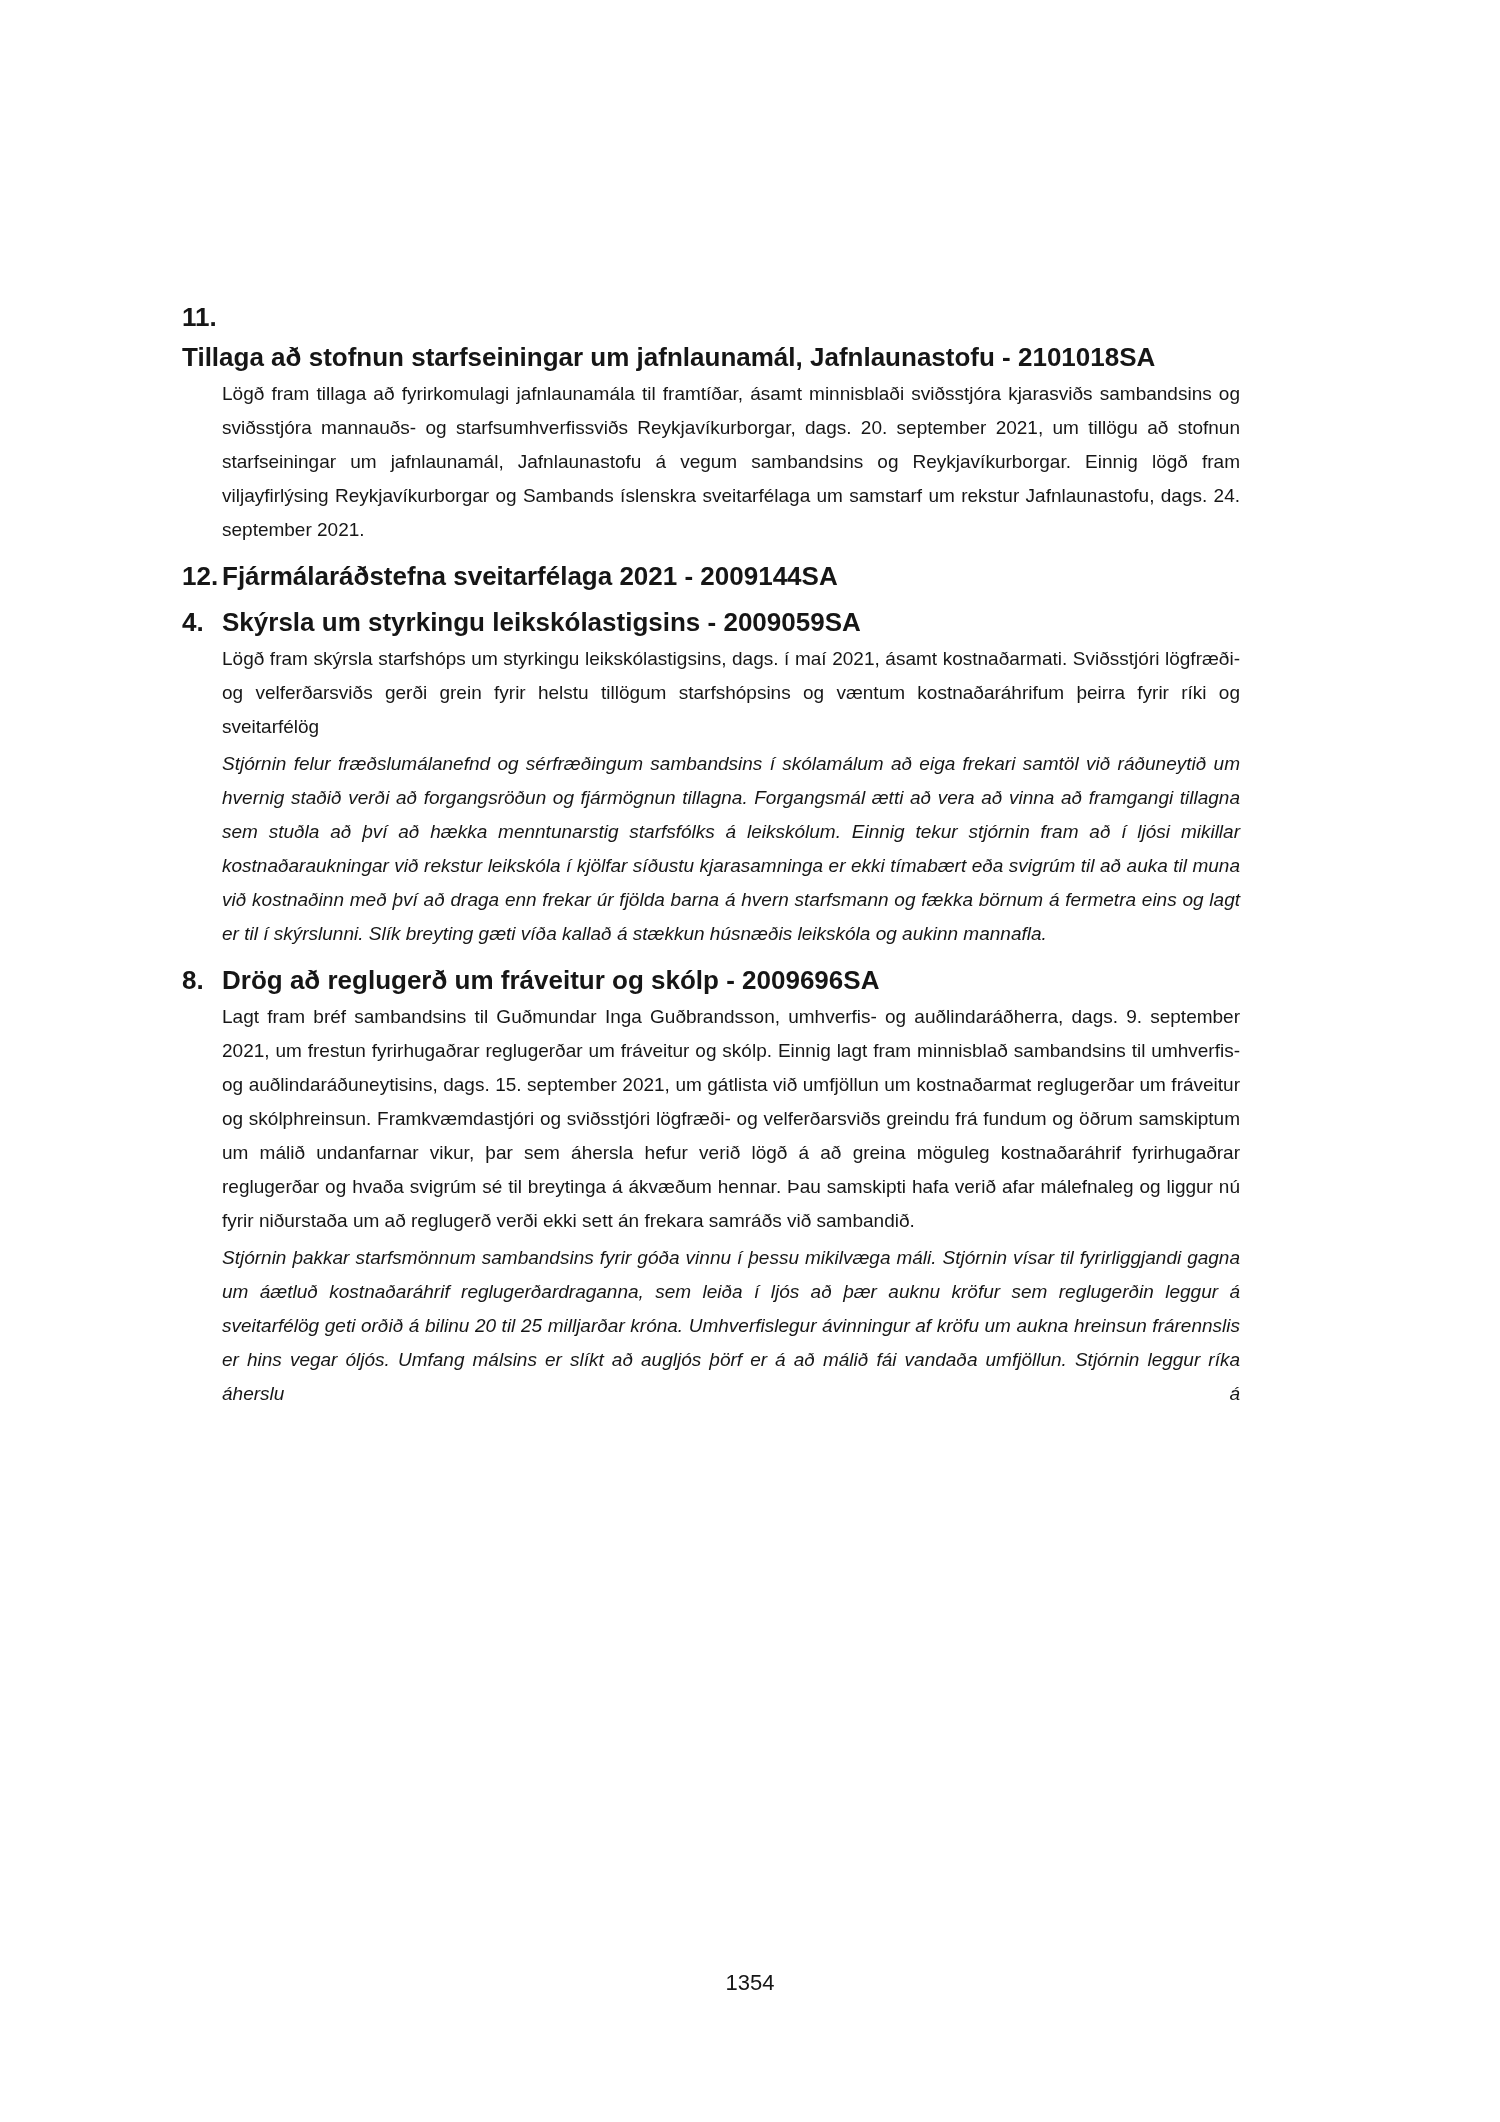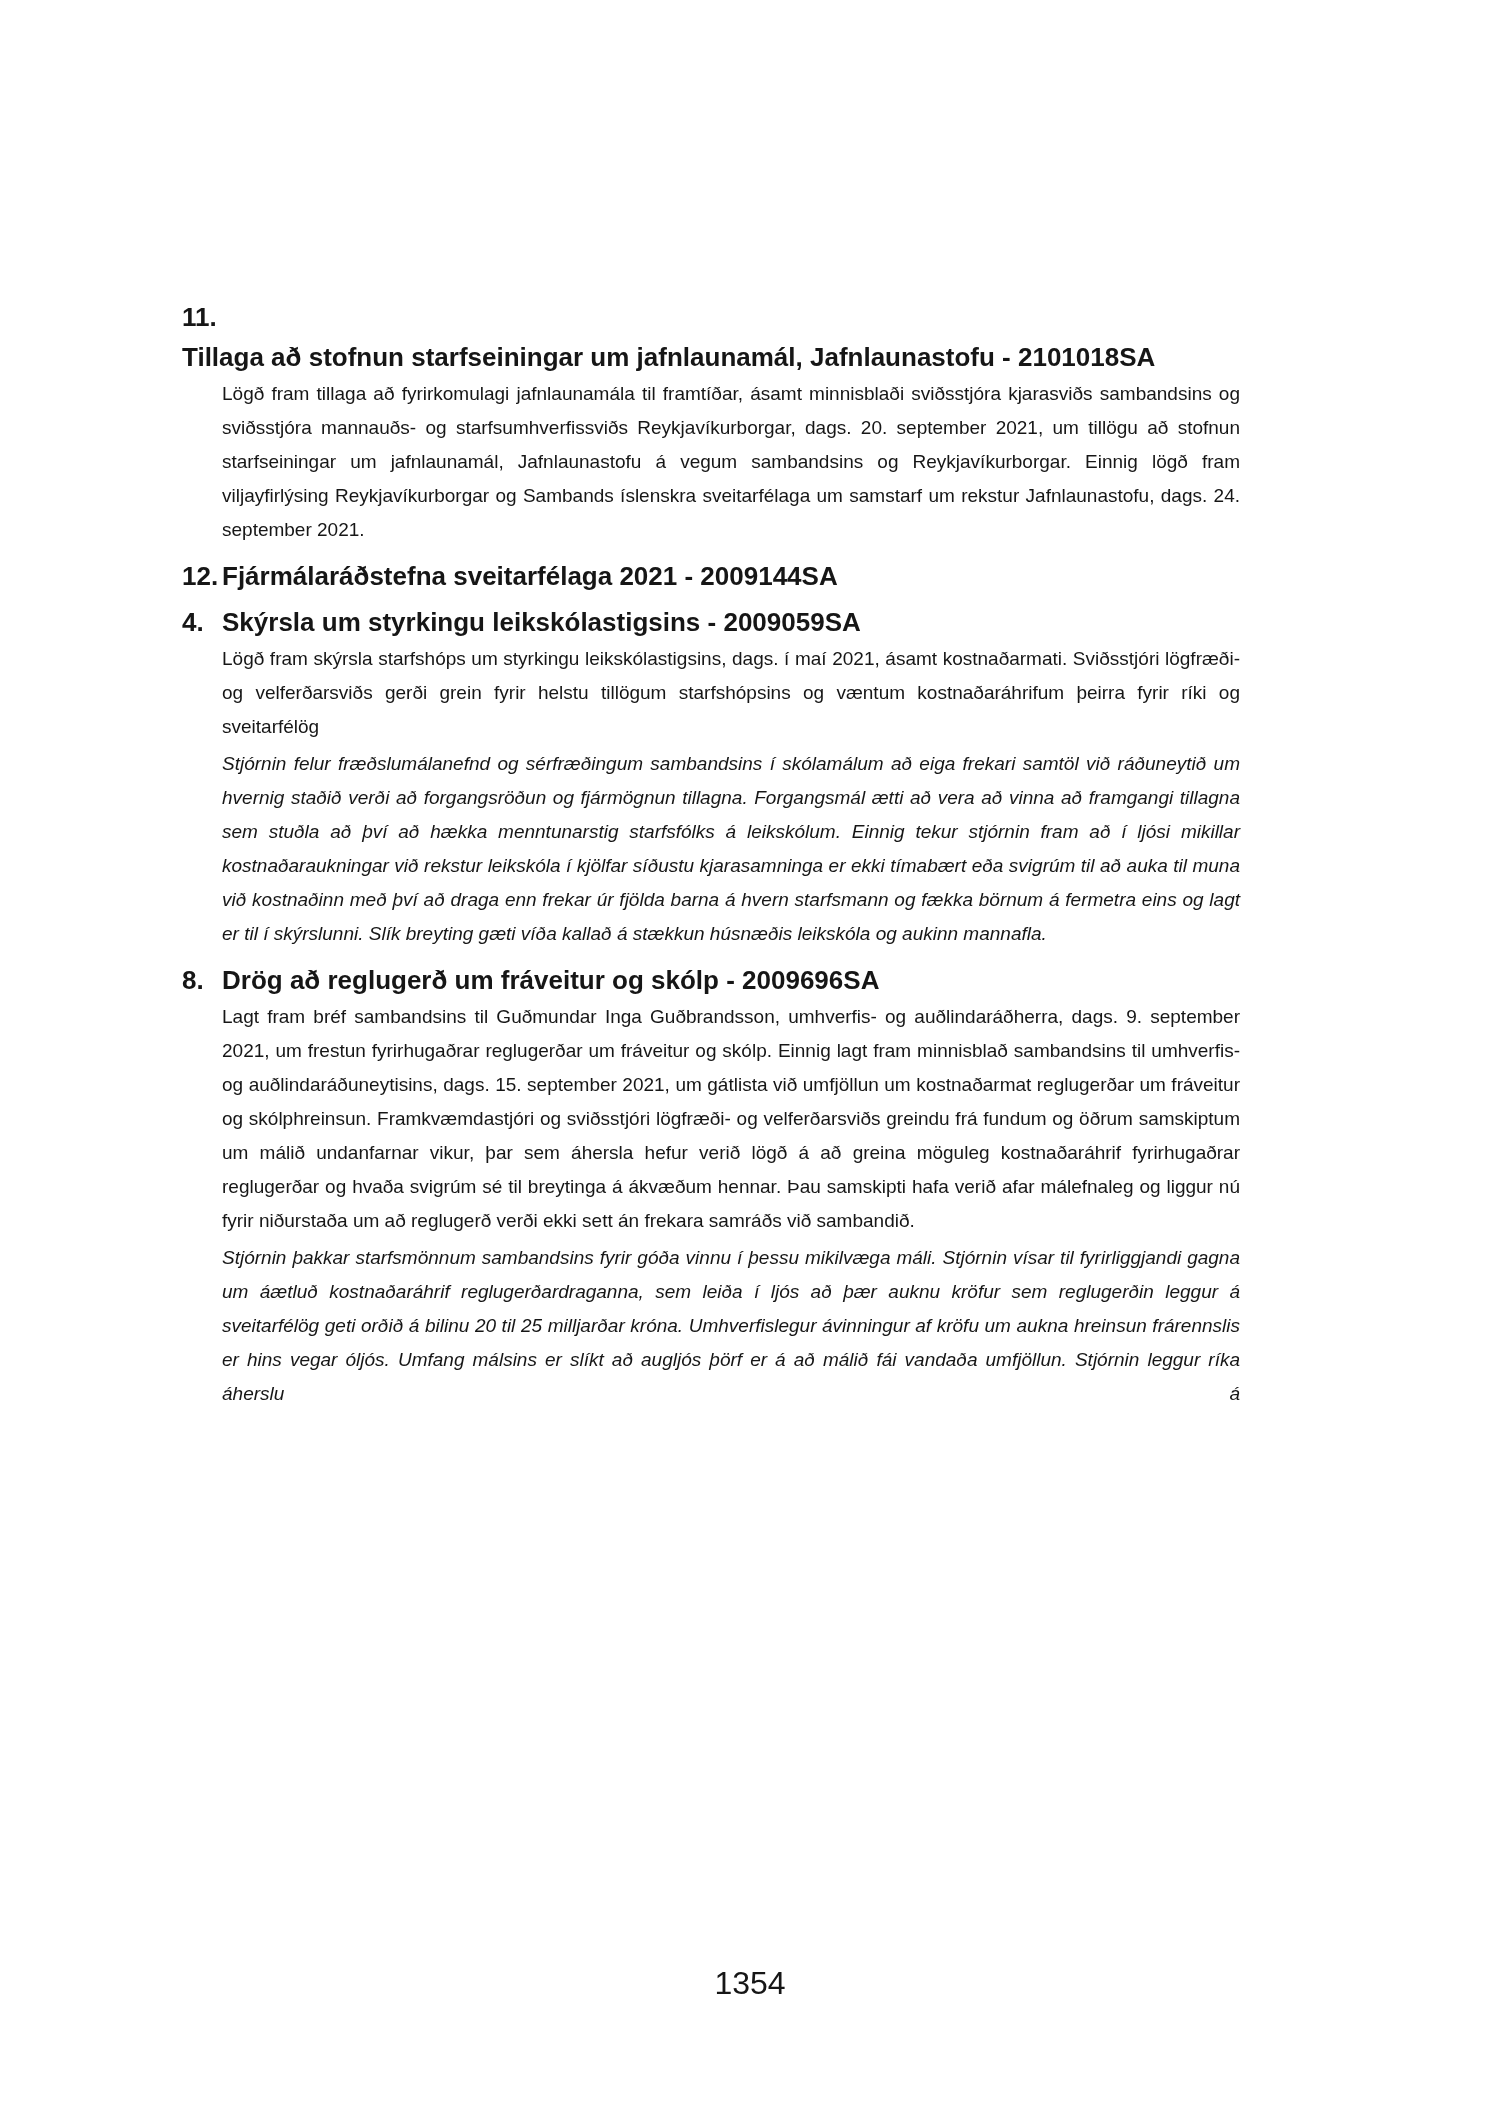--- a/index.html
+++ b/index.html
@@ -53,21 +53,21 @@
   }
   .item-res.continued {
     text-align-last: justify;
   }
   .page-number {
     position: absolute;
     top: 1966px;
     left: 182px;
     width: 1136px;
     text-align: center;
-    font-size: 32px;
+    font-size: 22px;
     line-height: 34px;
   }
 </style>
 </head>
 <body>
 
 <div class="doc-page">
 
   <section class="agenda-item">
     <div class="item-head">

